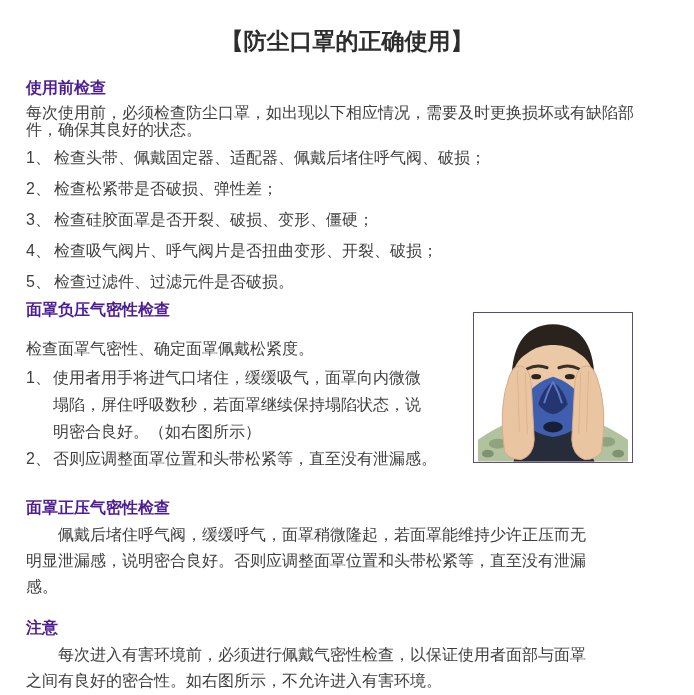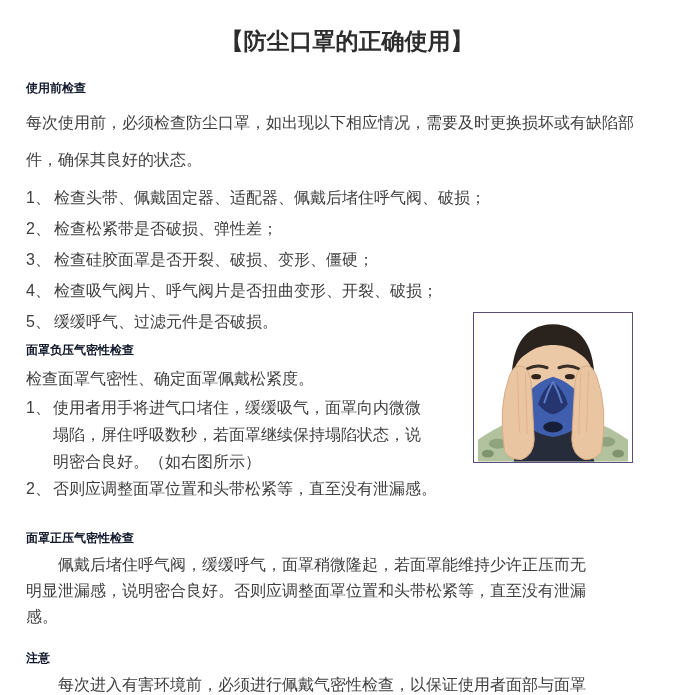--- a/index.html
+++ b/index.html
@@ -13,35 +13,35 @@
 
   .title{
     margin:26px 0 0 0;
     text-align:center;
     font-size:23px;line-height:30px;
     font-weight:700;color:#2d2d2d;
   }
 
   h2{
     margin:0 0 0 26px;
-    font-size:12px;line-height:20px;
-    font-weight:700;color:#0f172a;
+    font-size:16px;line-height:20px;
+    font-weight:700;color:#4c1d95;
   }
   .sec1 h2{margin-top:22px;}
   .sec2 h2{margin-top:3px;}
   .sec3 h2{margin-top:26px;}
   .sec4 h2{margin-top:17px;}
 
   p{margin:0;}
   .intro{
     margin:6px 0 0 26px;
-    font-size:16px;line-height:37px;
+    font-size:16px;line-height:17px;
   }
   .w630{max-width:630px;}
-  .intro2{margin-top:5px;line-height:27px;}
+  .intro2{margin-top:15px;line-height:27px;}
 
   .list1{margin:4px 0 0 26px;}
   .list1 .li{
     position:relative;padding-left:28px;
     font-size:16px;line-height:31px;
   }
   .list2{margin:2px 0 0 26px;}
   .list2 .li{
     position:relative;padding-left:27px;
     font-size:16px;line-height:27px;
@@ -88,21 +88,21 @@
       <div class="li">
         <span class="num">3、</span>
         <span>检查硅胶面罩是否开裂、破损、变形、僵硬；</span>
       </div>
       <div class="li">
         <span class="num">4、</span>
         <span>检查吸气阀片、呼气阀片是否扭曲变形、开裂、破损；</span>
       </div>
       <div class="li">
         <span class="num">5、</span>
-        <span>缓缓呼气、过滤元件是否破损。</span>
+        <span>检查过滤件、过滤元件是否破损。</span>
       </div>
     </div>
   </section>
 
   <section class="sec2">
     <h2>面罩负压气密性检查</h2>
     <p class="intro intro2">检查面罩气密性、确定面罩佩戴松紧度。</p>
     <div class="list2">
       <div class="li w370">
         <span class="num">1、</span>

